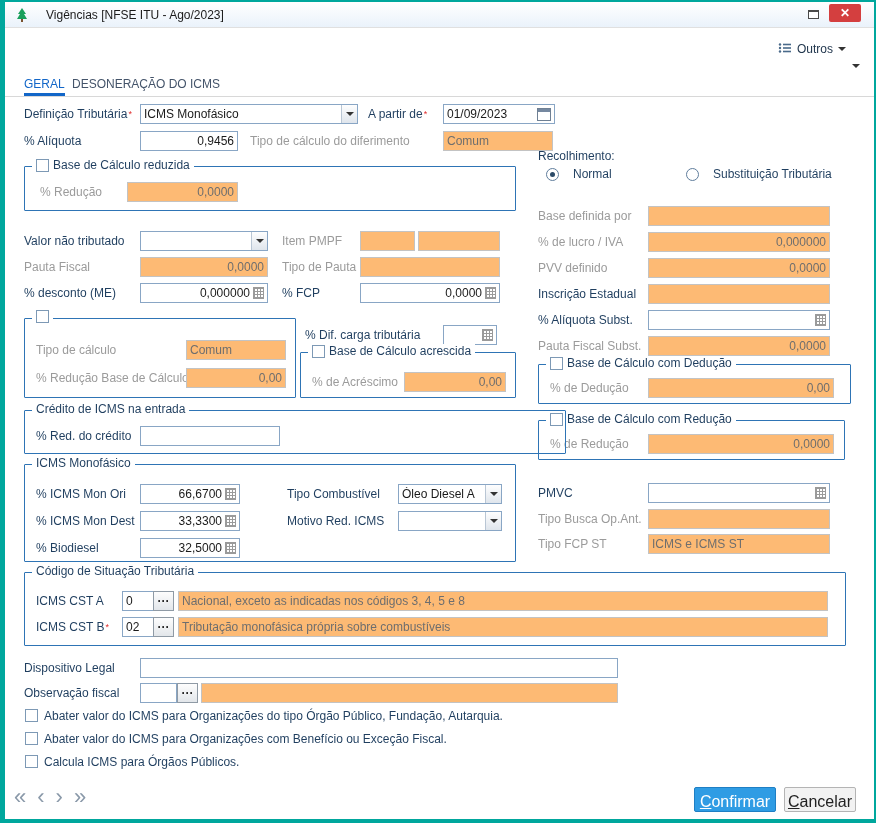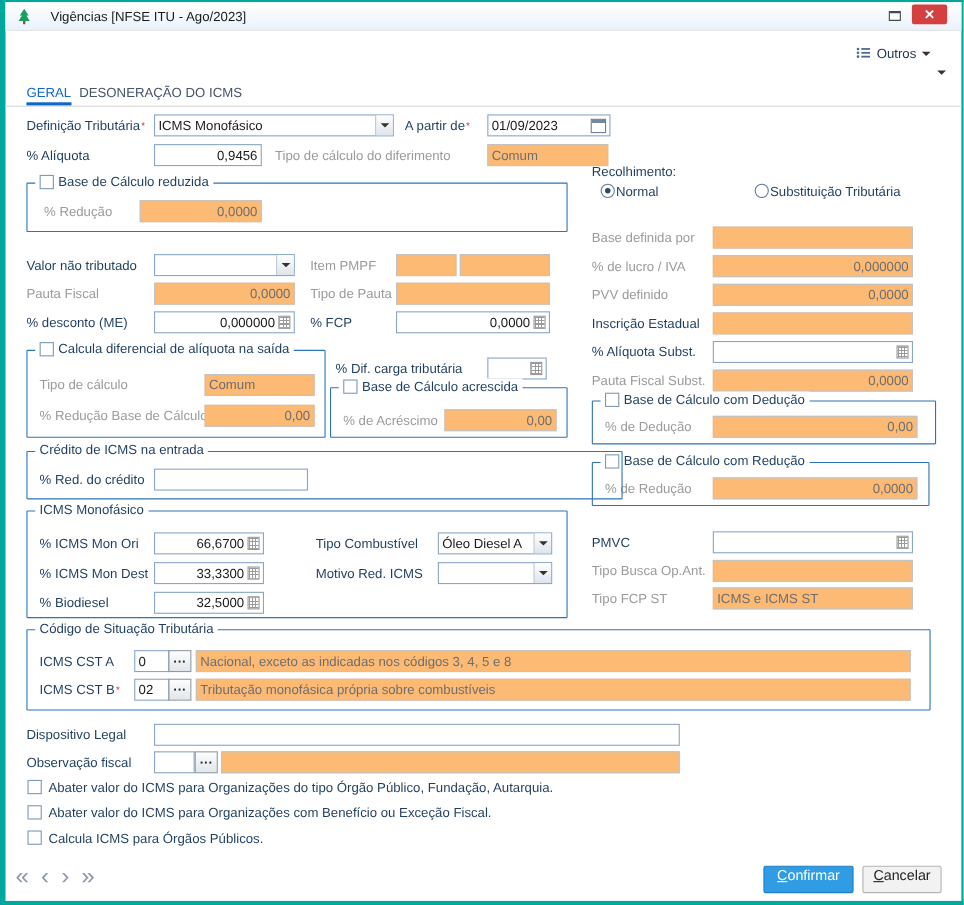--- a/index.html
+++ b/index.html
@@ -25,27 +25,27 @@
   .fld .val{flex:1;overflow:hidden;white-space:nowrap}
   .fld.num .val{text-align:right}
   .fld.dis{background:#fdba74;border-color:#c3c3c3;color:#6e6e6e}
   .calc-icon{width:11px;height:12px;margin-left:3px;border:1px solid #9a9a9a;background-image:repeating-linear-gradient(to right,#9a9a9a 0 1px,transparent 1px 3px),repeating-linear-gradient(to bottom,#9a9a9a 0 1px,transparent 1px 3px);background-color:#fff;flex:0 0 auto}
   .cal-icon{width:14px;height:13px;margin-left:3px;border:1px solid #6f8094;background:linear-gradient(to bottom,#7588a0 0 3px,#fff 3px);flex:0 0 auto}
   .dd-btn{width:16px;align-self:stretch;margin-right:-3px;margin-left:3px;border-left:1px solid #b9c6d4;background:linear-gradient(#fefefe,#dfe5ec);display:flex;align-items:center;justify-content:center;flex:0 0 auto}
   .grp{position:absolute;border:1px solid #2e74b5;border-radius:1px}
   .grp-title{position:absolute;top:-9px;left:7px;background:#fff;padding:0 4px;display:flex;align-items:center;gap:4px;font-size:12px;color:#1f3e5f;white-space:nowrap;line-height:15px}
   .cb{width:13px;height:13px;border:1px solid #7d99b5;background:#fff;display:inline-block;flex:0 0 auto}
   .cb.abs{position:absolute}
-  .radio-row{position:absolute;display:flex;align-items:flex-start;gap:1px;font-size:12px;color:#1f3e5f;white-space:nowrap}
+  .radio-row{position:absolute;display:flex;align-items:flex-end;gap:14px;font-size:12px;color:#1f3e5f;white-space:nowrap}
   .radio{width:13px;height:13px;border:1px solid #5f7d9c;border-radius:50%;background:#fff;position:relative;flex:0 0 auto}
   .radio.sel::after{content:"";position:absolute;left:3px;top:3px;width:5px;height:5px;border-radius:50%;background:#2b4a68}
   .dots-btn{position:absolute;height:20px;border:1px solid #8f9aa5;background:linear-gradient(#fdfdfd,#e2e6ea);font-size:12px;color:#222;display:flex;align-items:center;justify-content:center;font-weight:bold}
   .nav{position:absolute;left:14px;top:784px;display:flex;gap:11px;font-size:22px;color:#8a99a9}
   .nav span{line-height:26px}
-  .btn{position:absolute;height:25px;font-size:13px;display:flex;align-items:flex-start;justify-content:center;border-radius:2px}
+  .btn{position:absolute;height:25px;font-size:16px;display:flex;align-items:flex-end;justify-content:center;border-radius:2px}
   .btn.primary{background:#2f9ce4;border:1px solid #1f7fc4;color:#fff}
   .btn.secondary{background:#f2f2f2;border:1px solid #b4b4b4;color:#222}
   .btn .txt{display:block}
   .btn .txt::first-letter{text-decoration:underline}
   .list-icon{display:inline-block}
 </style>
 </head>
 <body>
 
 <div class="strip" style="left:0;top:0;width:876px;height:2px"></div>
@@ -187,21 +187,20 @@
   </div>
 <div class="lbl" style="left:282px;top:283px">% FCP</div>
 <div class="fld num" style="left:360px;top:283px;width:140px">
     <span class="val">0,0000</span>
     <span class="calc-icon"></span>
   </div>
 
 <div class="grp" style="left:24px;top:318px;width:272px;height:80px">
   <div class="grp-title">
       <span class="cb"></span>
-      <span>Calcula diferencial de alíquota na saída</span>
     </div>
 </div>
 <div class="lbl dis" style="left:36px;top:340px">Tipo de cálculo</div>
 <div class="fld dis" style="left:186px;top:340px;width:100px">
     <span class="val">Comum</span>
   </div>
 <div class="lbl dis" style="left:36px;top:368px">% Redução Base de Cálculo</div>
 <div class="fld dis num" style="left:186px;top:368px;width:100px">
     <span class="val">0,00</span>
   </div>

